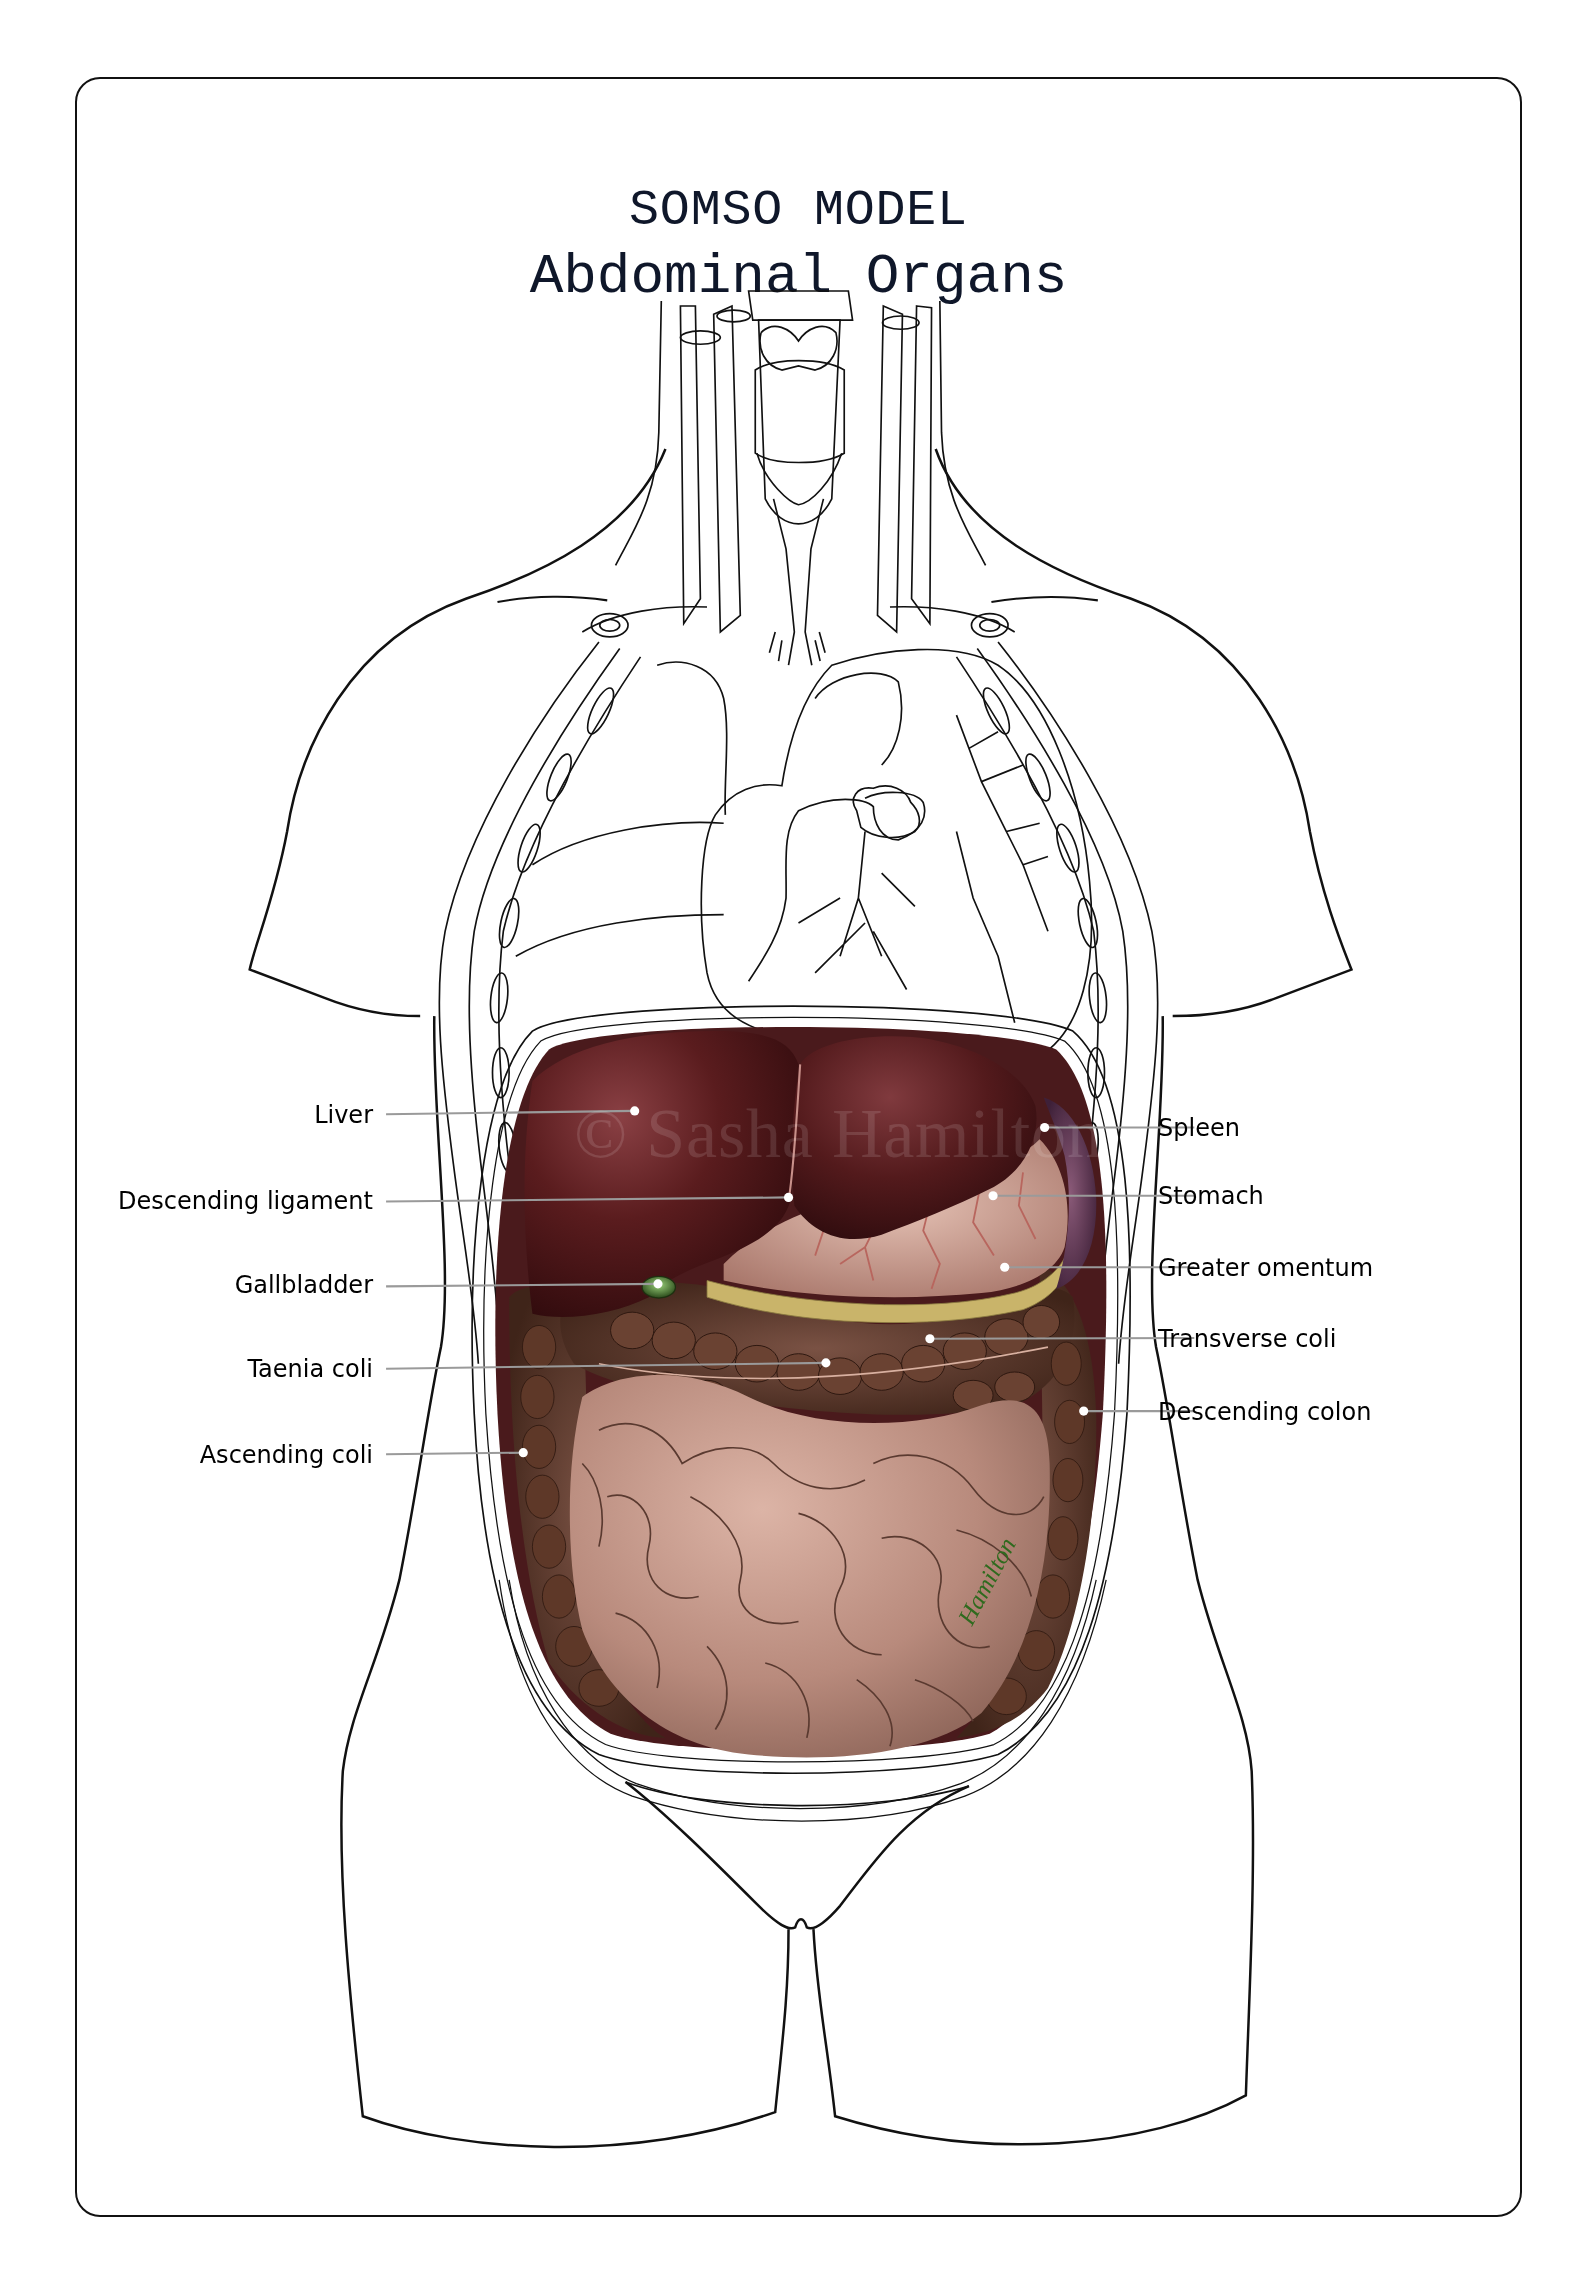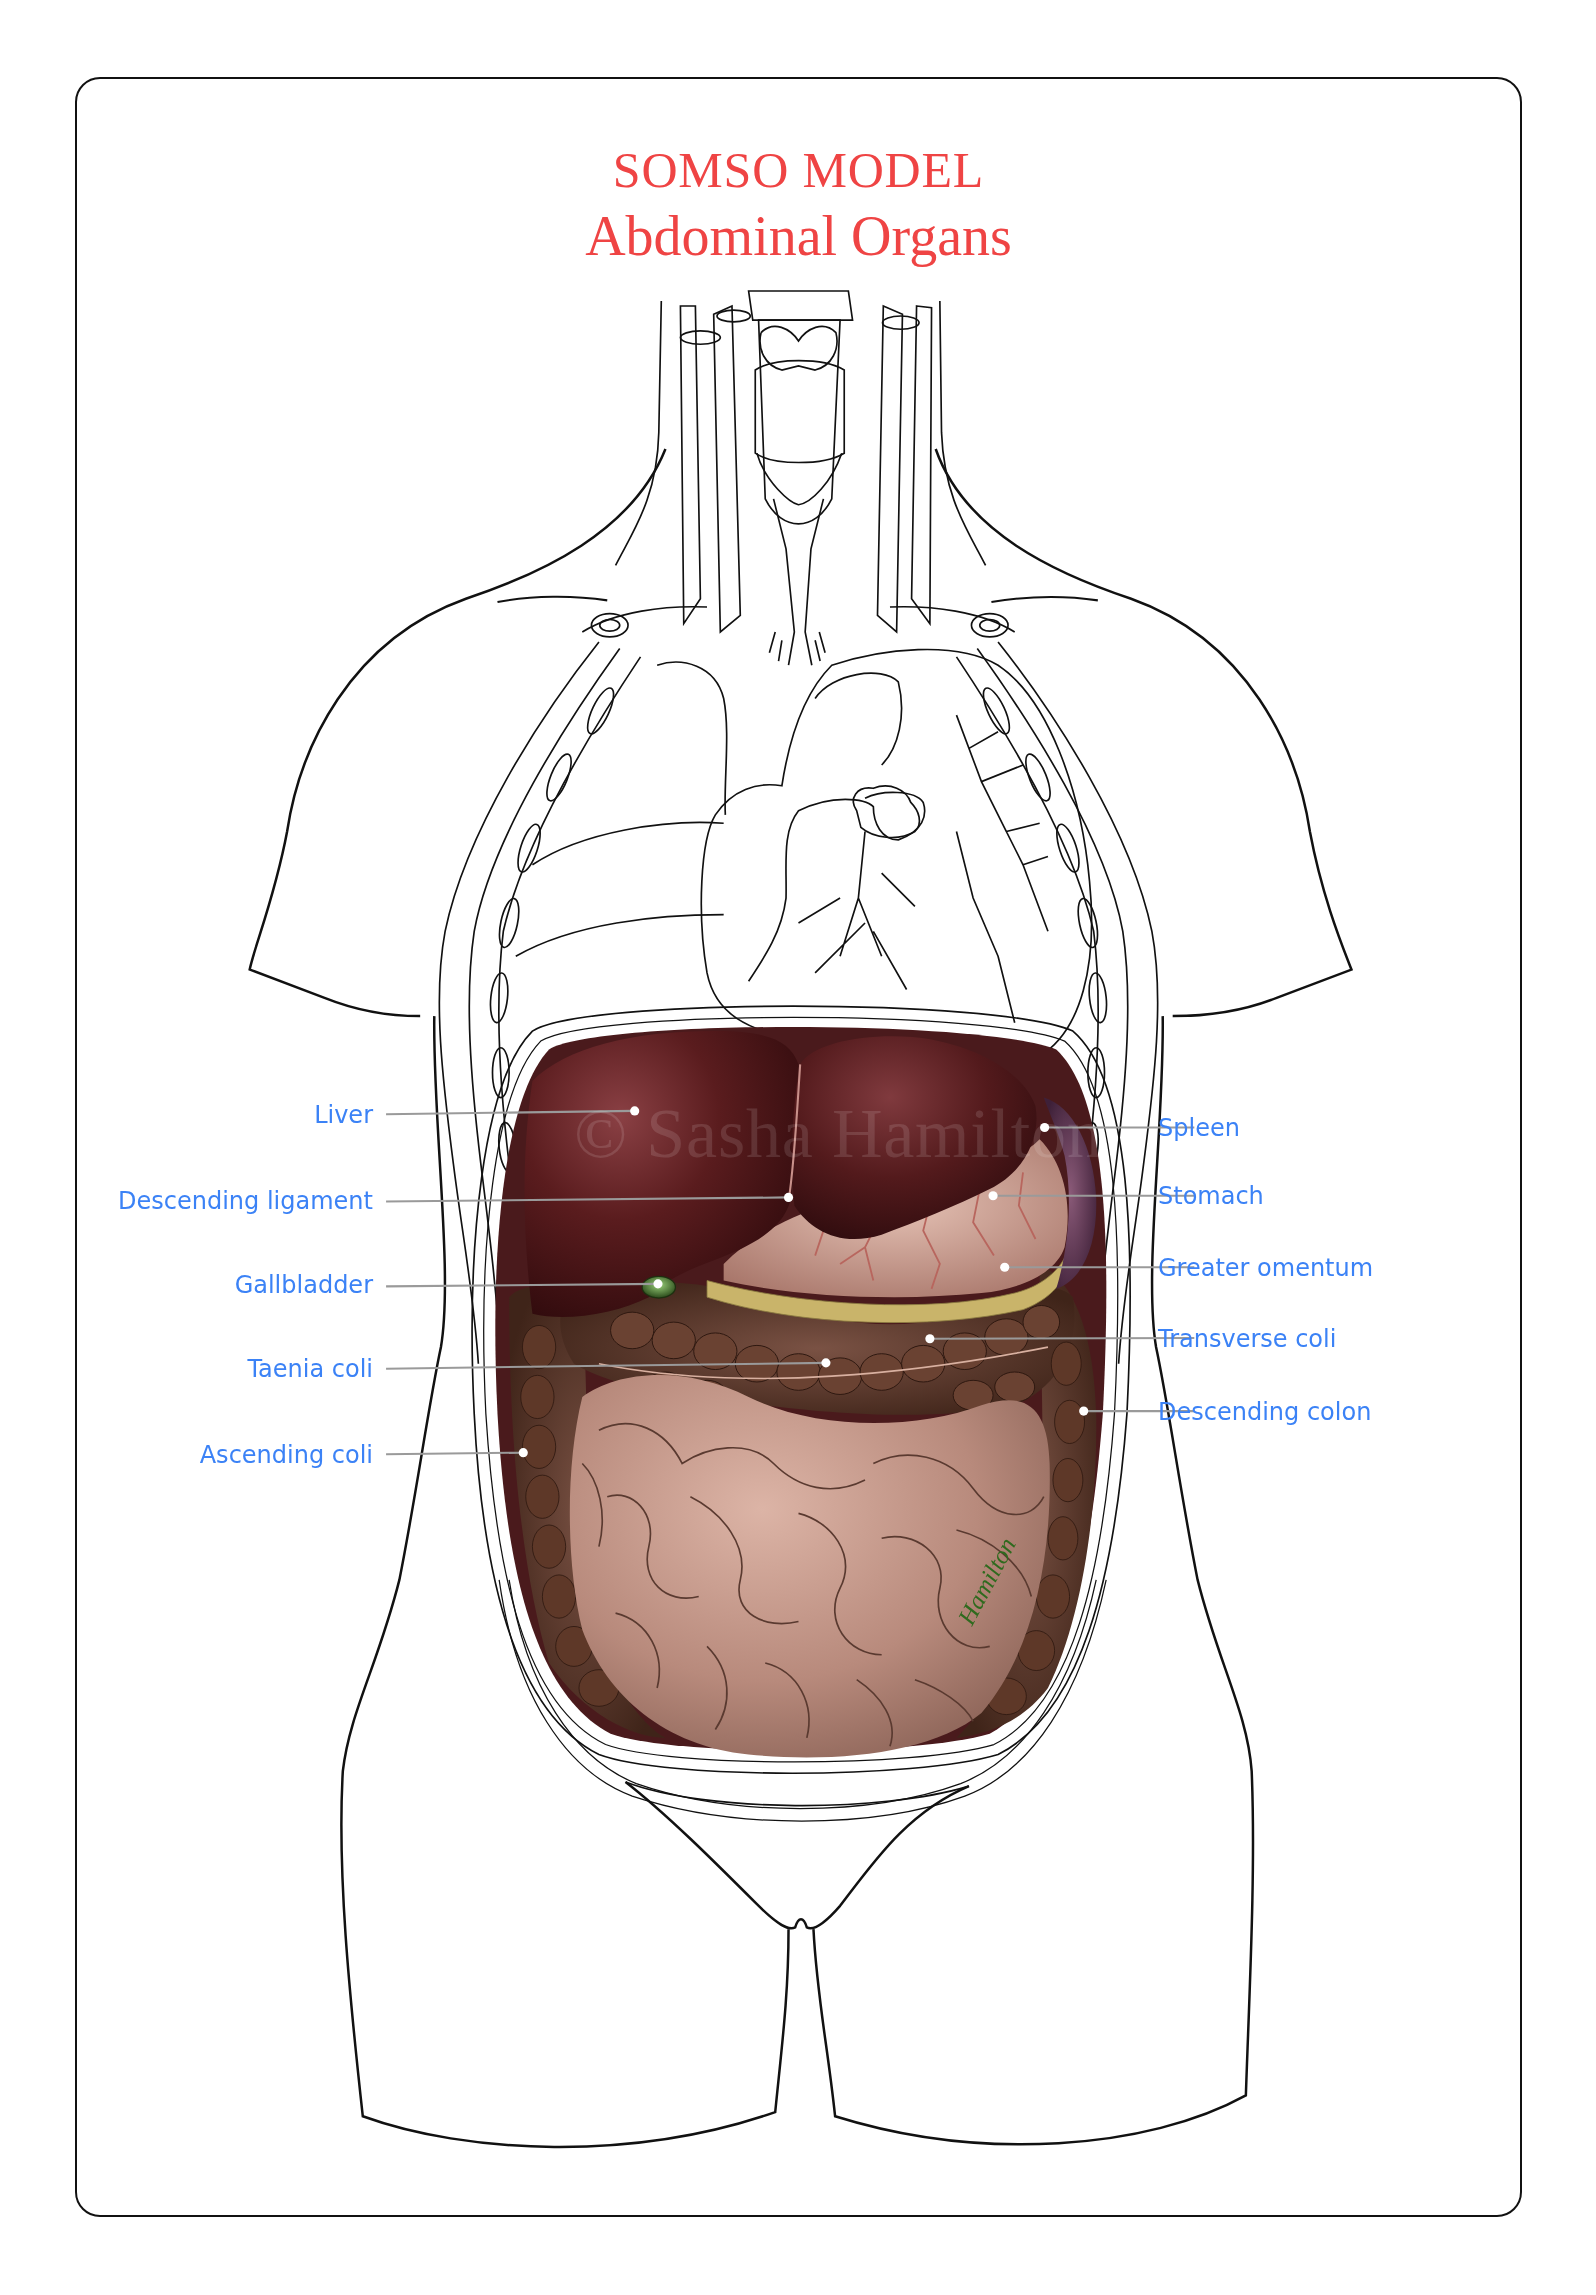--- a/index.html
+++ b/index.html
@@ -3,28 +3,28 @@
 <meta charset="utf-8">
 <style>
   html, body { margin: 0; padding: 0; background: #ffffff; }
   body { width: 1597px; height: 2295px; position: relative; overflow: hidden; }
   .frame {
     position: absolute; left: 75px; top: 77px; width: 1447px; height: 2140px;
     border: 2.5px solid #111; border-radius: 25px; box-sizing: border-box; background: #fff;
   }
   .title {
     position: absolute; left: 0; width: 1597px; text-align: center;
-    font-family: Liberation Serif, serif; color: #ef4444;
+    font-family: Liberation Mono, monospace; color: #0f172a; margin-top: 41px;
   }
   .title-main { top: 141px; font-size: 50px; letter-spacing: 0.8px; }
   .title-sub { top: 204px; font-size: 56px; }
   svg.art { position: absolute; left: 0; top: 0; }
   .label {
     position: absolute; font-family: "DejaVu Sans", "Liberation Sans", sans-serif;
-    font-size: 24px; color: #3b82f6; white-space: nowrap; line-height: 1;
+    font-size: 24px; color: #000000; white-space: nowrap; line-height: 1;
   }
   .label.left { text-align: right; right: calc(1597px - 373px); }
   .label.right { left: 1158px; }
   .watermark {
     position: absolute; left: 574px; top: 1094px; font-family: "Liberation Serif", serif;
     font-size: 70px; color: rgba(255,255,255,0.12); white-space: nowrap; letter-spacing: 0.8px;
   }
   .signature {
     position: absolute; left: 965px; top: 1609px; font-family: "Liberation Serif", serif;
     font-style: italic; font-size: 25px; color: #2f6a1e; transform: rotate(-62deg);

